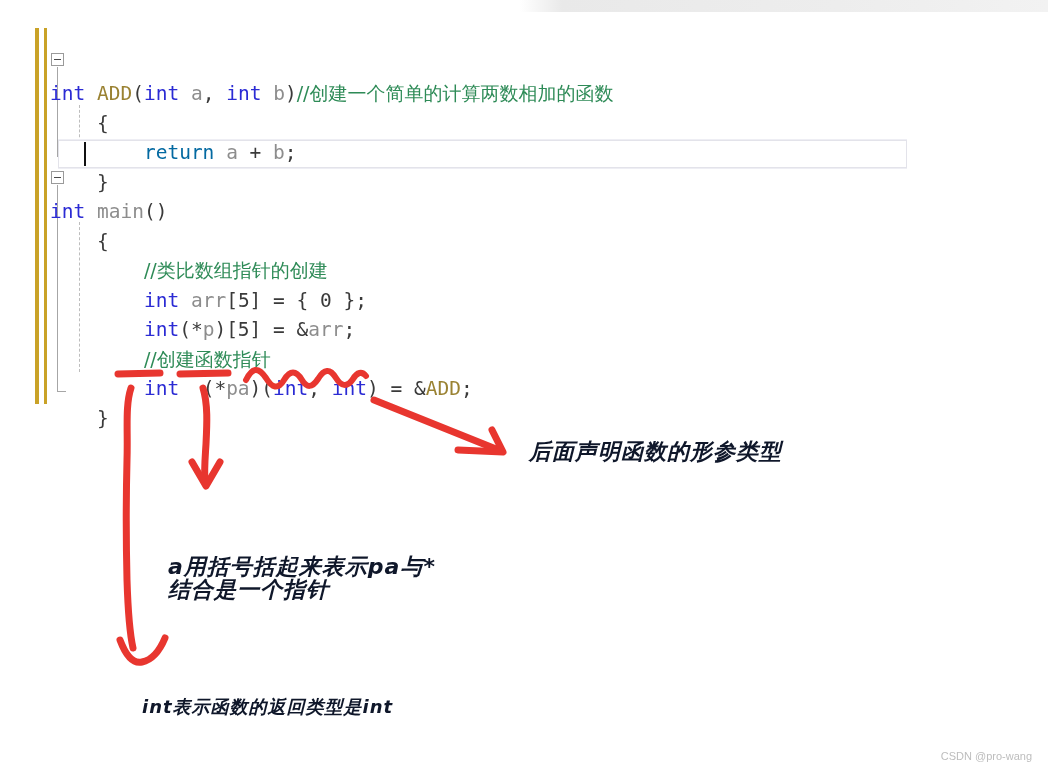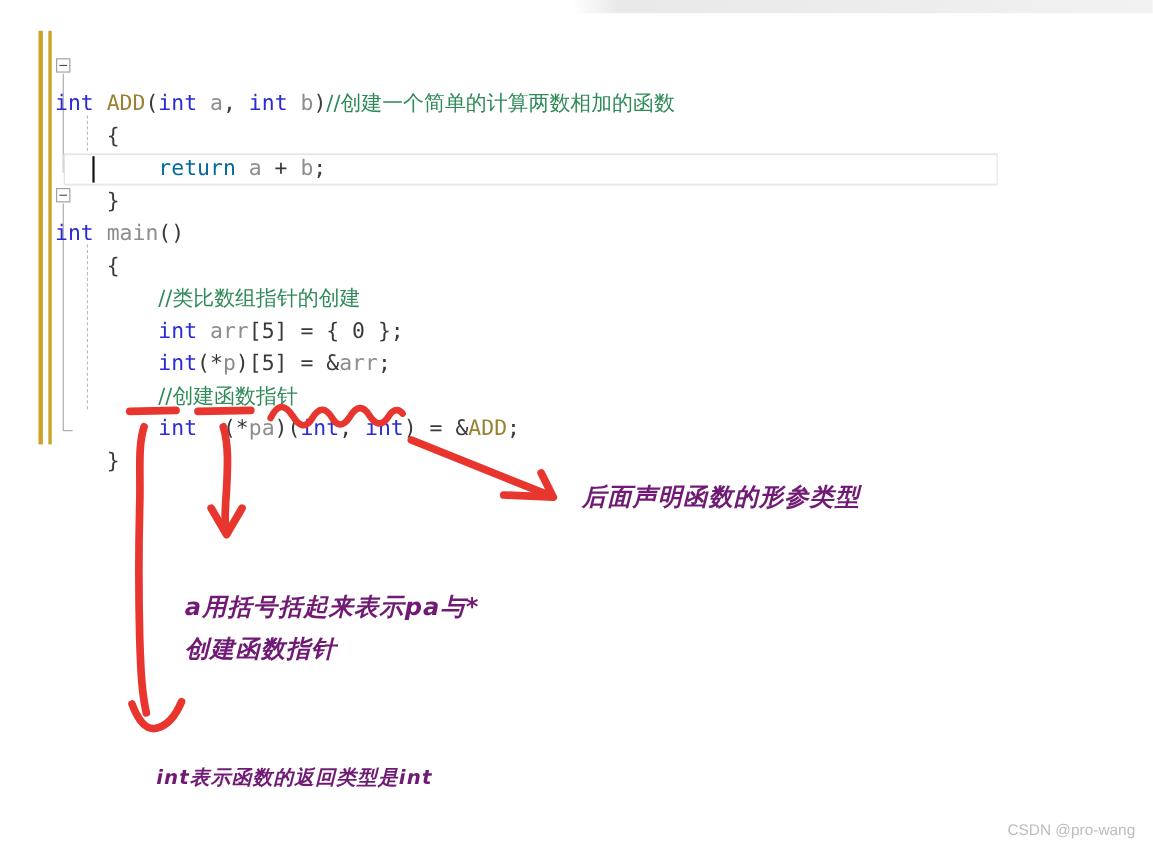--- a/index.html
+++ b/index.html
@@ -146,39 +146,39 @@
     position: absolute;
     left: 0;
     top: 0;
     width: 1048px;
     height: 772px;
     pointer-events: none;
   }
 
   .note {
     position: absolute;
-    color: #701a75;
+    color: #0f172a;
     font-family: "DejaVu Sans", sans-serif;
     font-weight: bold;
     font-style: italic;
     font-size: 22px;
     letter-spacing: 1px;
     white-space: pre;
   }
   .note.n-right { left: 529px; top: 437px; }
-  .note.n-mid1  { left: 168px; top: 537px; text-align: center; }
+  .note.n-mid1  { left: 168px; top: 552px; text-align: center; }
   .note.n-mid2  { left: 168px; top: 575px; }
   .note.n-bot   { left: 142px; top: 695px; font-size: 18px; }
 
   .watermark {
     position: absolute;
     right: 16px;
     bottom: 10px;
     color: #bdbdbd;
-    font-size: 14px;
+    font-size: 11px;
     font-family: "Liberation Sans", sans-serif;
   }
 </style>
 </head>
 <body>
 
 <div class="top-band"></div>
 
 <div class="editor">
 
@@ -219,16 +219,16 @@
              C128,612 129,630 133,648" stroke-width="7"></path>
     <path d="M120,640 C126,656 133,664 142,662 C152,660 160,650 165,638" stroke-width="7"></path>
 
     <path d="M203,388 C208,404 207,424 206,444 C205,460 204,470 205,482" stroke-width="7"></path>
     <path d="M192,462 L206,486 L220,462" stroke-width="7"></path>
   </g>
 </svg>
 
 <div class="note n-right">后面声明函数的形参类型</div>
 <div class="note n-mid1">a用括号括起来表示pa与*</div>
-<div class="note n-mid2">创建函数指针</div>
+<div class="note n-mid2">结合是一个指针</div>
 <div class="note n-bot">int表示函数的返回类型是int</div>
 
 <div class="watermark">CSDN @pro-wang</div>
 
 </body></html>

